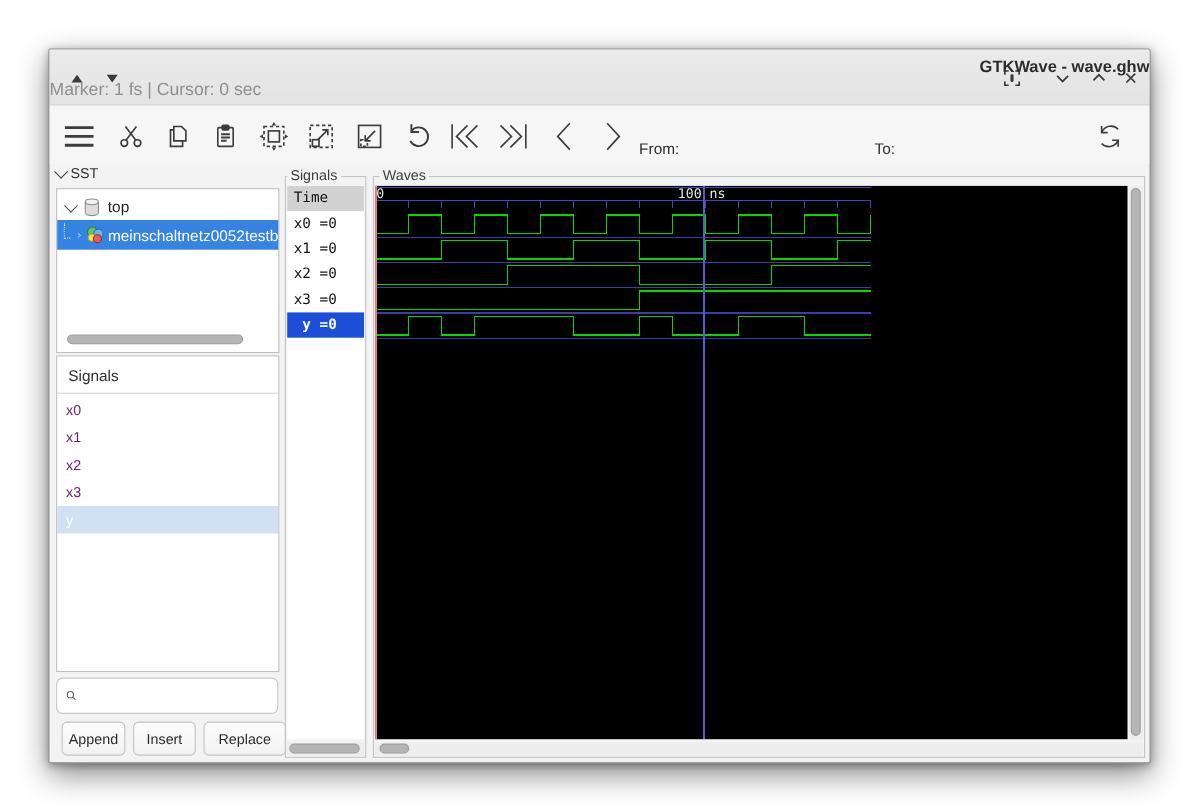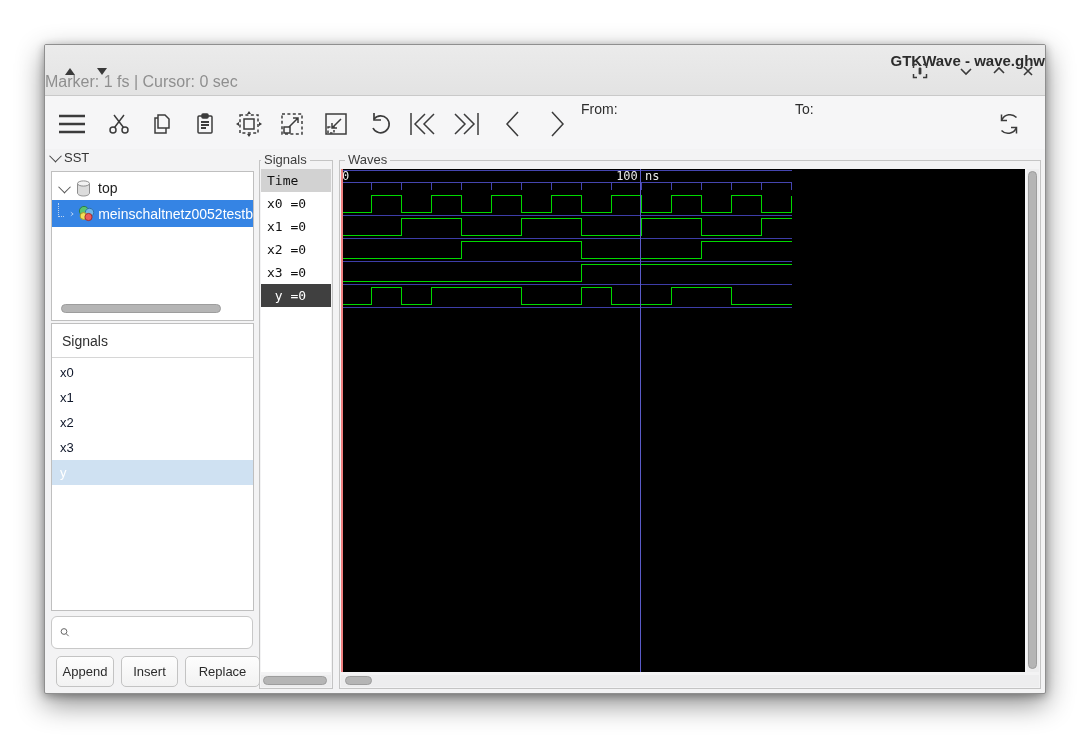--- a/index.html
+++ b/index.html
@@ -17,51 +17,51 @@
   .hb-title { position:absolute; left:0; right:0; top:7px; text-align:right; font-size:15px; font-weight:700; color:#2c2c2c; }
   .hb-sub   { position:absolute; left:0; right:16px; top:28px; text-align:left; font-size:16px; color:#8f8f8f; }
   .hb-btn { position:absolute; top:14px; width:26px; height:24px; display:flex; align-items:center; justify-content:center; color:#3a3a3a; cursor:default; border-radius:4px; }
   .tri-up   { width:0;height:0;border-left:5px solid transparent;border-right:5px solid transparent;border-bottom:7px solid #3a3a3a; }
   .tri-down { width:0;height:0;border-left:5px solid transparent;border-right:5px solid transparent;border-top:7px solid #3a3a3a; }
 
   
   .toolbar { position:absolute; left:0; top:51px; width:100%; height:53px; background:#f6f6f7; }
   .tbtn { position:absolute; top:60px; width:40px; height:38px; display:flex; align-items:center; justify-content:center; border-radius:4px; }
   .tbtn svg { stroke:#3c3c3c; fill:none; stroke-width:1.5; }
-  .tlabel { position:absolute; top:56px; font-size:14px; color:#2d2d2d; }
+  .tlabel { position:absolute; top:82px; font-size:14px; color:#2d2d2d; }
   .tinput { position:absolute; top:58px; height:38px; background:#ffffff; border:1px solid #cdcdcd; border-radius:5px;
             font-size:14px; color:#2a2a2a; padding:0 10px; font-family:"Liberation Sans",sans-serif; }
 
   
   .panel { position:absolute; background:#ffffff; border:1px solid #bfbfbf; }
   .frame { position:absolute; border:1px solid #c4c4c4; }
   .frame-label { position:absolute; font-size:13px; color:#3d3d3d; background:#f3f3f4; padding:0 3px; z-index:3; }
 
   
   .sst-head { position:absolute; left:6px; top:105px; font-size:13px; color:#333; display:flex; align-items:center; gap:4px; }
   .chev { width:9px; height:9px; border-right:1.6px solid #444; border-bottom:1.6px solid #444; transform:rotate(45deg) translate(-1px,-1px); display:inline-block; }
 
   .tree-row { position:absolute; left:0; width:100%; height:24px; display:flex; align-items:center; font-size:14px; color:#1d1d1d; white-space:nowrap; overflow:hidden; }
   .tree-row.sel { background:#3584e4; color:#ffffff; height:27px; }
 
-  .list-row { position:absolute; left:0; width:100%; height:25px; line-height:25px; font-size:13px; color:#0f172a; padding-left:8px; }
+  .list-row { position:absolute; left:0; width:100%; height:25px; line-height:25px; font-size:13px; color:#701a75; padding-left:8px; }
   .list-row.sel { background:#cfe1f2; color:#ffffff; }
 
   .scroll-thumb { position:absolute; background:#b5b5b5; border:1px solid #9d9d9d; border-radius:6px; }
   .scroll-track-h { position:absolute; background:#ededee; }
 
   
   .search { position:absolute; left:6px; top:571px; width:202px; height:33px; background:#fff; border:1px solid #c8c8c8; border-radius:6px; display:flex; align-items:center; padding-left:8px; gap:6px; }
   .search input { border:none; outline:none; flex:1; font-size:13px; height:20px; background:transparent; }
   .gbtn { position:absolute; top:611px; height:31px; background:linear-gradient(#fdfdfd,#f2f2f2); border:1px solid #c3c3c3; border-radius:5px; font-size:13px; color:#2b2b2b; text-align:center; line-height:29px; }
 
   
   .name-row { position:absolute; left:0; width:100%; height:23px; line-height:23px; font-family:"DejaVu Sans Mono",monospace; font-size:13px; color:#111; padding-left:6px; white-space:pre; }
   .name-row.hdr { background:#d2d2d2; }
-  .name-row.sel { background:#404040; color:#ffffff; }
+  .name-row.sel { background:#1d4ed8; color:#ffffff;font-weight:bold; }
 
   
   #waveblack { position:absolute; left:296px; top:124px; width:684px; height:503px; background:#000; }
   .vscroll { position:absolute; left:982px; top:124px; width:12px; height:503px; background:#ededee; }
 </style>
 </head>
 <body>
 
 <div id="stage">
 <div id="win">

